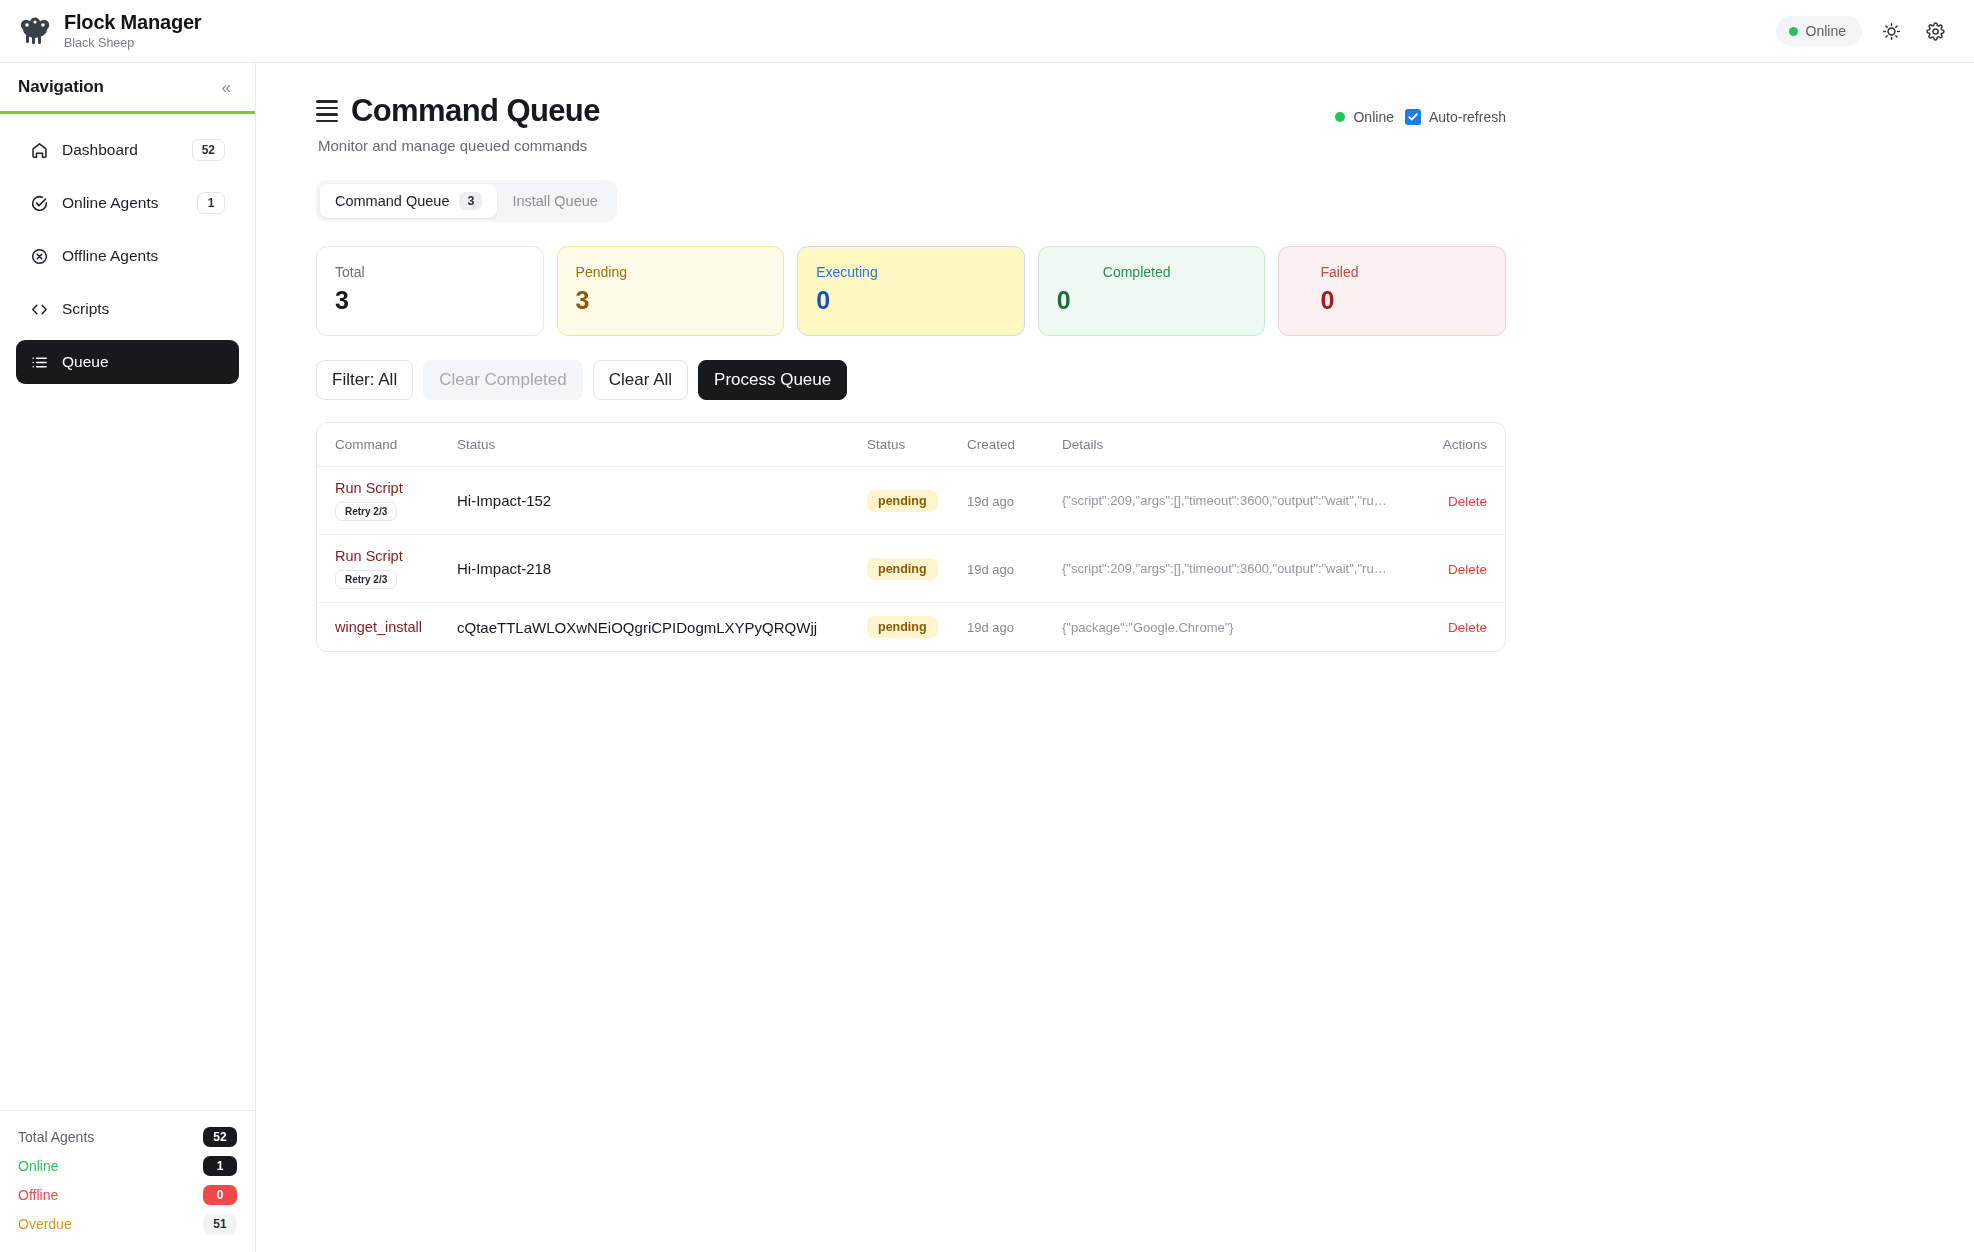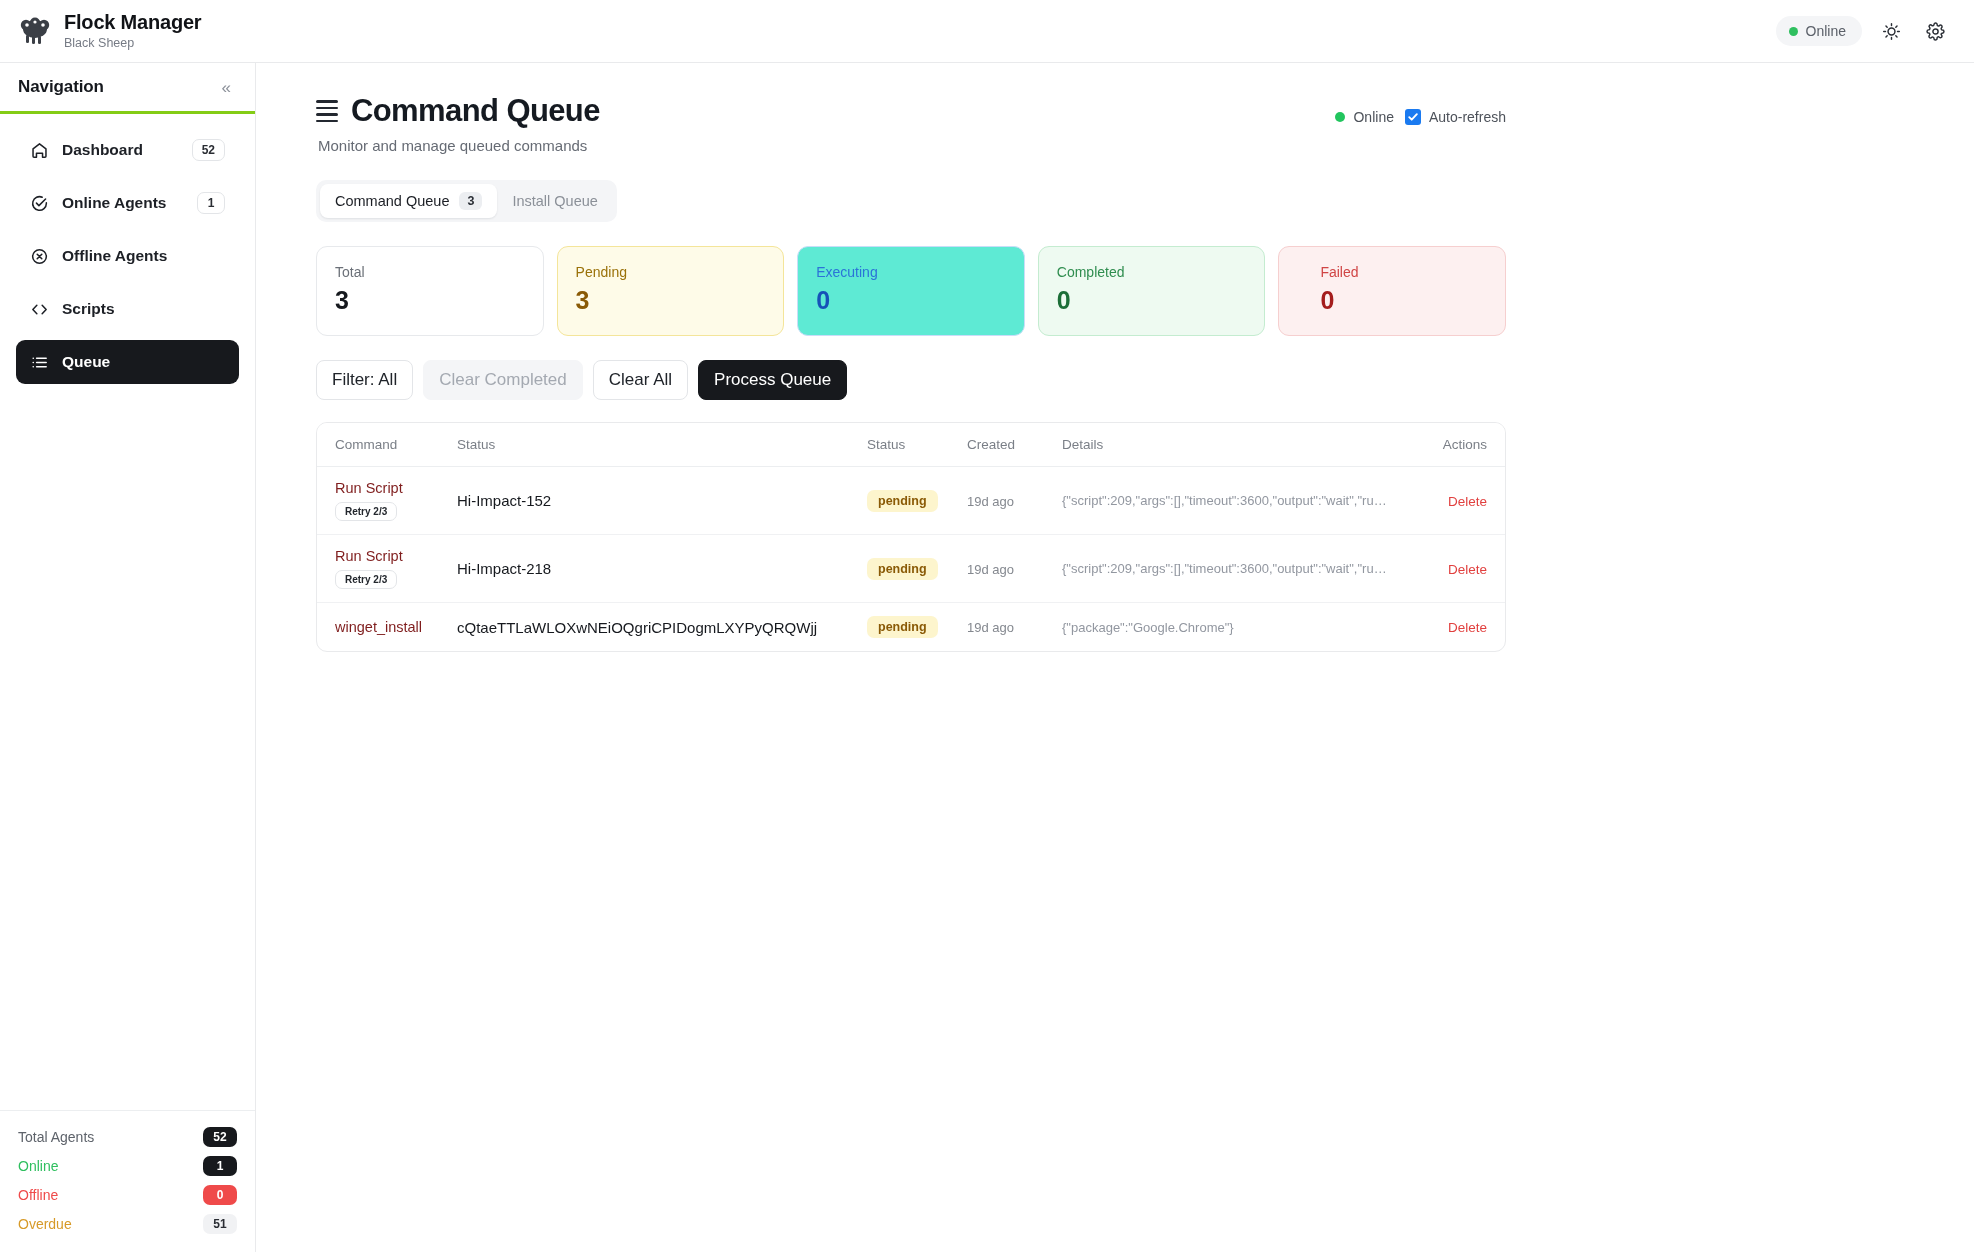--- a/index.html
+++ b/index.html
@@ -59,21 +59,21 @@
   }
   .sb-nav { padding: 14px 16px 0 16px; display: flex; flex-direction: column; gap: 9px; flex: 1; }
   .nav-item {
     display: flex; align-items: center; gap: 13px;
     height: 44px; padding: 0 14px;
     border-radius: 9px; cursor: pointer;
     color: #1d2026; font-size: 15.5px;
   }
   .nav-item .nav-ico { width: 19px; height: 19px; display: flex; align-items: center; justify-content: center; flex: none; }
   .nav-item.active { background: #17191d; color: #fff; }
-  .nav-label { flex: 1; font-weight: bold; }
+  .nav-label { flex: 1; }
   .nav-badge {
     font-size: 12px; font-weight: 700; color: #2a2d33;
     background: #fff; border: 1px solid #e3e5e8;
     border-radius: 7px; padding: 3px 9px; min-width: 28px; text-align: center;
   }
   .sb-foot { border-top: 1px solid #eceef0; padding: 16px 18px 18px 18px; display: flex; flex-direction: column; gap: 9px; }
   .foot-row { display: flex; align-items: center; font-size: 14px; }
   .foot-label { flex: 1; }
   .foot-badge { font-size: 12px; font-weight: 700; border-radius: 7px; padding: 3px 10px; min-width: 34px; text-align: center; }
   .fb-dark { background: #17191d; color: #fff; }
@@ -113,24 +113,24 @@
 
   
   .stats { margin-top: 24px; display: grid; grid-template-columns: repeat(5, 1fr); gap: 13px; }
   .stat { border-radius: 11px; border: 1px solid #e7e9ec; padding: 17px 18px 20px 18px; background: #fff; min-height: 88px; }
   .stat-label { font-size: 14px; }
   .stat-value { font-size: 25px; font-weight: 700; margin-top: 6px; letter-spacing: -0.3px; }
   .stat.total { background:#fff; border-color:#e7e9ec; }
   .stat.total .stat-label { color:#6b7078; } .stat.total .stat-value { color:#16191e; }
   .stat.pending { background:#fefbe8; border-color:#f4e59a; }
   .stat.pending .stat-label { color:#9a7109; } .stat.pending .stat-value { color:#8a5a06; }
-  .stat.executing { background:#5eead4; border-color:#c9ddf8; }
+  .stat.executing { background:#fef9c3; border-color:#c9ddf8; }
   .stat.executing .stat-label { color:#2b73d8; } .stat.executing .stat-value { color:#1652b8; }
   .stat.completed { background:#eefaf1; border-color:#c4ecd0; }
-  .stat.completed .stat-label { color:#2f8d4f; } .stat.completed .stat-value { color:#1c6e38; }
+  .stat.completed .stat-label { color:#2f8d4f;margin-left:46px; } .stat.completed .stat-value { color:#1c6e38; }
   .stat.failed { background:#fdf0f0; border-color:#f6cfcf;padding-left:41px; }
   .stat.failed .stat-label { color:#d04545; } .stat.failed .stat-value { color:#a41d1d; }
 
   
   .actions { margin-top: 24px; display: flex; align-items: center; gap: 10px; }
   .btn {
     font-family: inherit; font-size: 17px; border-radius: 8px;
     padding: 9px 15px; cursor: pointer; border: 1px solid #e3e5e8; background: #fff; color: #20242a;
   }
   .btn.muted { background: #f4f5f7; border-color: #f4f5f7; color: #a4a9b1; cursor: default; }

